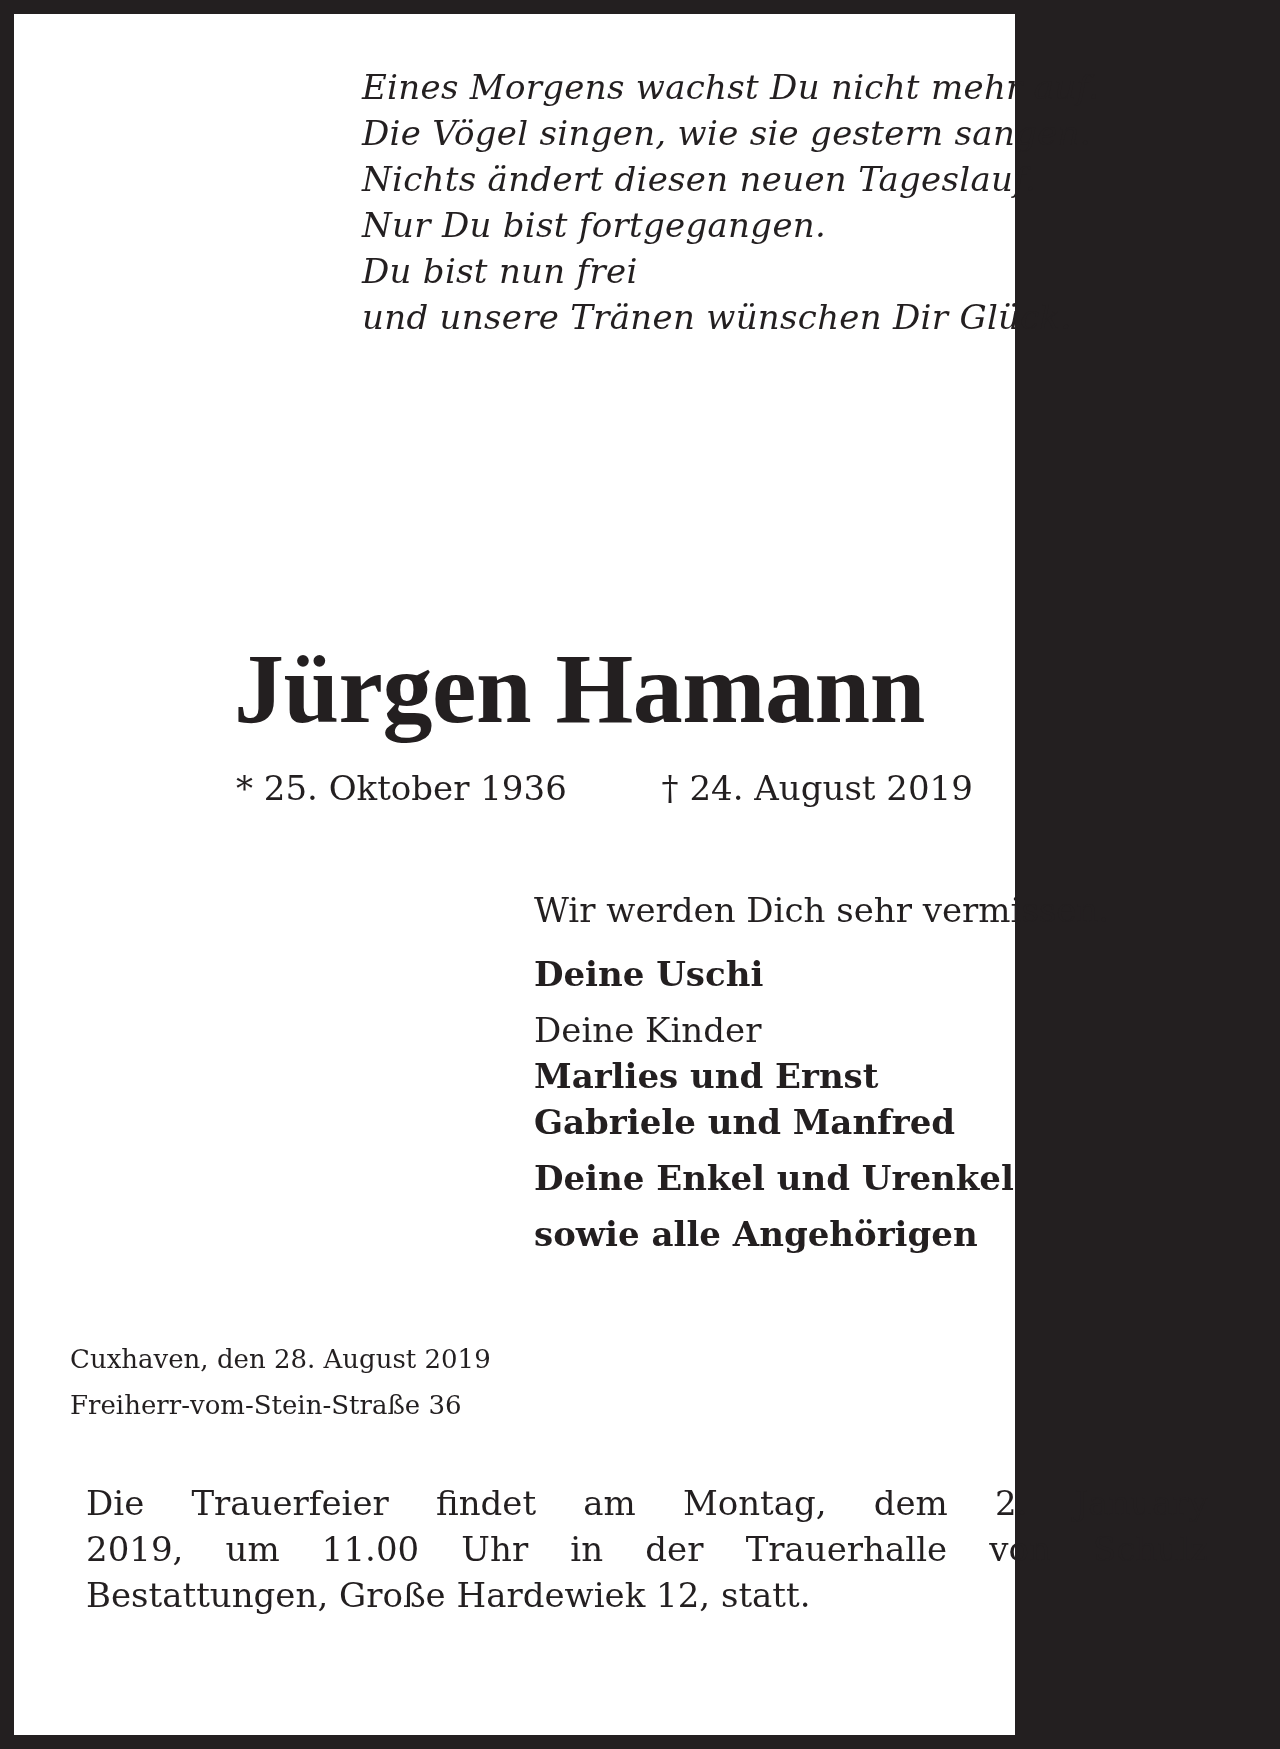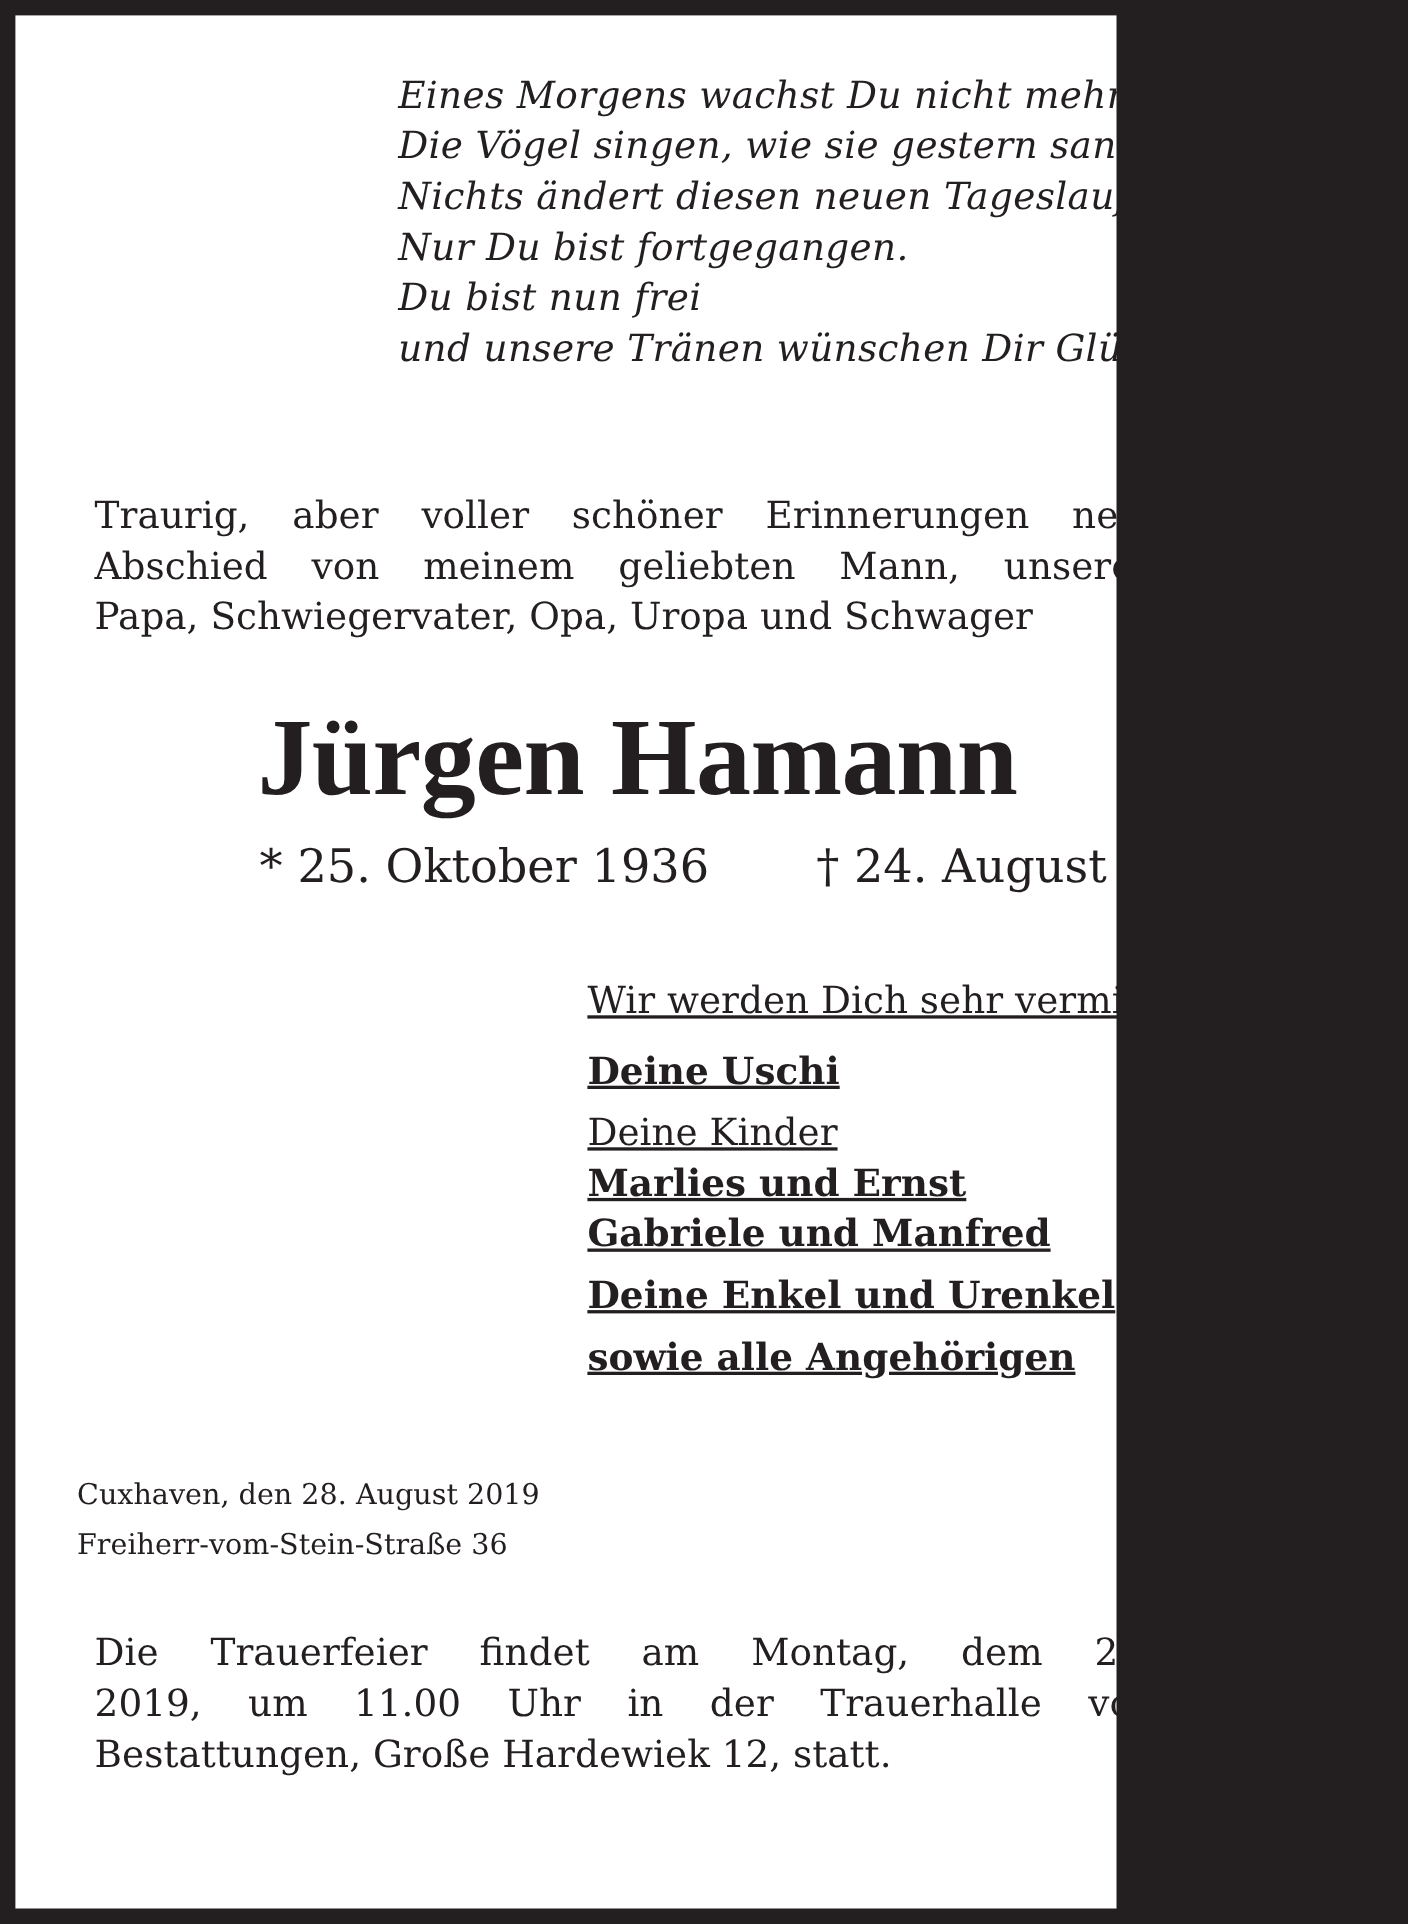--- a/index.html
+++ b/index.html
@@ -69,38 +69,37 @@
       font-weight: bold;
       font-size: 100px;
       line-height: 110px;
       letter-spacing: -0.5px;
       white-space: nowrap;
     }
     .dates {
       position: absolute;
       left: 222px;
       top: 752px;
-      font-size: 42px;
+      font-size: 34px;
       line-height: 44px;
       white-space: nowrap;
     }
     .date-birth {
       display: inline-block;
     }
     .date-death {
       display: inline-block;
       margin-left: 84px;
     }
     .mourners {
       position: absolute;
       left: 520px;
       top: 873px;
       width: 680px;
       font-size: 34px;
-      text-decoration: underline;
     }
     .m-line {
       display: block;
       white-space: nowrap;
       line-height: 46px;
     }
     .m-bold {
       font-weight: bold;
     }
     .gap-lg { margin-top: 18px; }
@@ -149,25 +148,20 @@
 
   <div class="poem">
     <span class="poem-line">Eines Morgens wachst Du nicht mehr auf.</span>
     <span class="poem-line">Die Vögel singen, wie sie gestern sangen.</span>
     <span class="poem-line">Nichts ändert diesen neuen Tageslauf.</span>
     <span class="poem-line">Nur Du bist fortgegangen.</span>
     <span class="poem-line">Du bist nun frei</span>
     <span class="poem-line">und unsere Tränen wünschen Dir Glück.</span>
   </div>
 
-  <div class="intro">
-    <span class="intro-line">Traurig, aber voller schöner Erinnerungen nehmen wir</span>
-    <span class="intro-line">Abschied von meinem geliebten Mann, unserem lieben</span>
-    <span class="intro-line last">Papa, Schwiegervater, Opa, Uropa und Schwager</span>
-  </div>
 
   <div class="name">Jürgen Hamann</div>
 
   <div class="dates">
     <span class="date-birth">* 25. Oktober 1936</span>
     <span class="date-death">† 24. August 2019</span>
   </div>
 
   <div class="mourners">
     <span class="m-line">Wir werden Dich sehr vermissen.</span>

